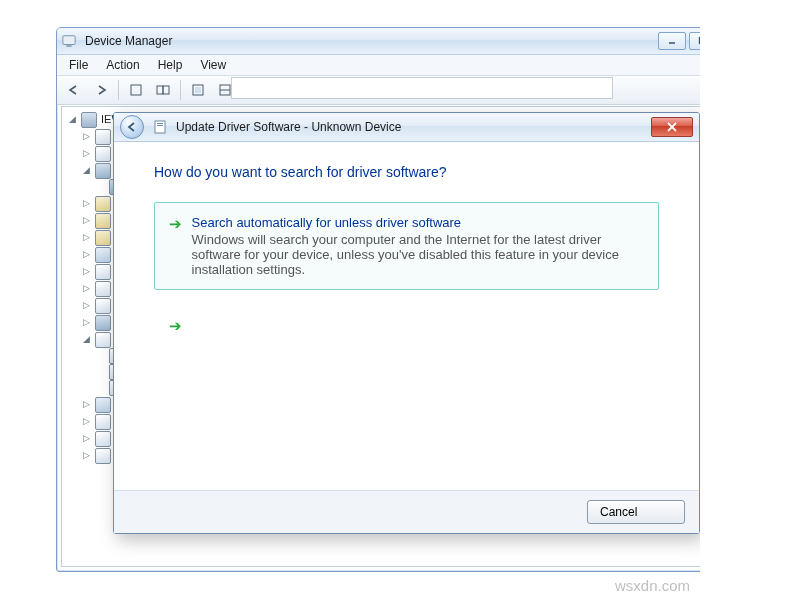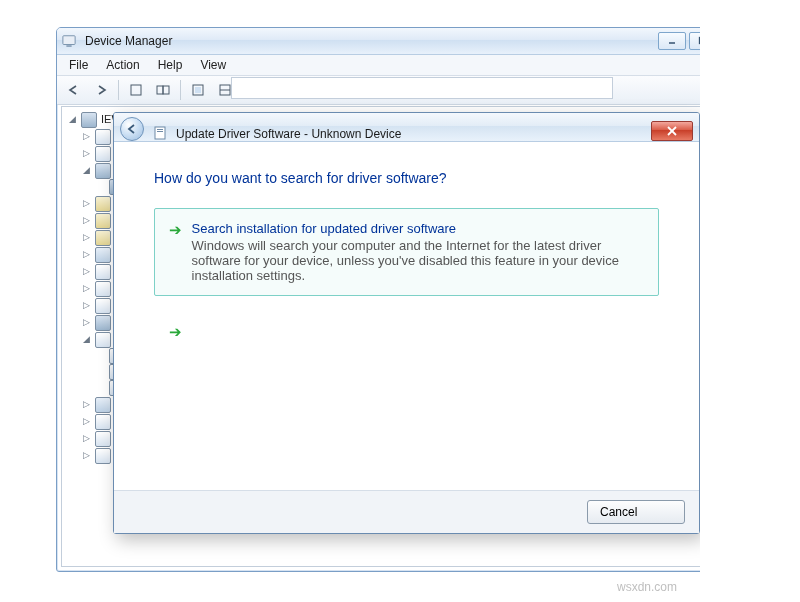--- a/index.html
+++ b/index.html
@@ -25,36 +25,36 @@
   .node{display:flex;align-items:center;gap:4px}
   .exp{width:9px;text-align:center;color:#6b7785;font-size:9px}
   .ticon{width:14px;height:14px;display:inline-block;border:1px solid #7c8fa3;background:linear-gradient(#fff,#d7e3f0);border-radius:2px}
   .ticon.mon{background:linear-gradient(#d7e3f0,#9db6ce)}
   .ticon.drv{background:linear-gradient(#f6f0d2,#e2d493)}
   .ticon.usb{background:linear-gradient(#e7eff8,#bcd0e4)}
   .child{margin-left:14px}
 
   
   .dlg{position:absolute;left:113px;top:112px;width:585px;height:420px;background:#fff;border:1px solid #6a8bb0;box-shadow:4px 6px 18px rgba(0,0,0,.25);border-radius:3px}
-  .dlg-title{height:28px;background:linear-gradient(#f4f8fd,#e3edf7 45%,#d4e3f2 46%,#e9f2fb);border-bottom:1px solid #b8cde3;display:flex;align-items:flex-end;padding:0 6px;gap:8px;border-radius:2px 2px 0 0}
+  .dlg-title{height:28px;background:linear-gradient(#f4f8fd,#e3edf7 45%,#d4e3f2 46%,#e9f2fb);border-bottom:1px solid #b8cde3;display:flex;align-items:center;padding:0 6px;gap:8px;border-radius:2px 2px 0 0}
   .back{width:22px;height:22px;border-radius:50%;background:radial-gradient(circle at 35% 30%,#fff,#cfe2f5 45%,#9cbde0);border:1px solid #6f94bb;display:flex;align-items:center;justify-content:center;color:#3a5a7a}
   .dlg-t{flex:1;color:#1a1a1a;font-size:12px}
   .dlg-close{width:40px;height:18px;border:1px solid #9a3b33;border-radius:2px;background:linear-gradient(#f3a79d,#d95b47 45%,#c83f29 46%,#e77a64);display:flex;align-items:center;justify-content:center;color:#fff;font-weight:bold}
-  .dlg-body{padding:28px 40px 0 40px}
+  .dlg-body{padding:22px 40px 0 40px}
   .heading{color:#003399;font-size:14px;margin-bottom:22px}
   .opt{padding:12px 16px 12px 14px;border:1px solid transparent;border-radius:2px;margin-bottom:14px}
   .opt.sel{border-color:#7dd1c7;background:#f5fcfb}
   .opt-row{display:flex;gap:10px}
   .arrow{color:#2aa83a;font-size:15px;line-height:18px}
   .opt-title{color:#003399;font-size:13px;margin-bottom:2px}
   .opt-desc{color:#555;font-size:13px;line-height:15px;max-width:430px}
   .dlg-footer{position:absolute;left:0;right:0;bottom:0;height:42px;border-top:1px solid #d6dee8;background:#f1f4f8;display:flex;align-items:center;justify-content:flex-end;padding:0 14px}
   .btn{min-width:72px;height:22px;border:1px solid #8a9aab;border-radius:3px;background:linear-gradient(#fdfdfe,#e6ebf1);font-size:12px;display:flex;align-items:center;padding:0 12px}
 
-  .watermark{position:absolute;right:23px;bottom:8px;font-size:12px;color:#bfbfbf}
+  .watermark{position:absolute;right:10px;bottom:8px;font-size:15px;color:#bfbfbf}
 </style>
 </head>
 <body>
 <div class="stage">
 
   <div class="win">
     <div class="titlebar">
       <span class="tb-icon">
         <svg width="14" height="14" viewBox="0 0 16 16">
             <rect x="1" y="2" width="14" height="10" rx="1" fill="#e8eef6" stroke="#6f8aa6"></rect>
@@ -262,21 +262,21 @@
         </div>
     </div>
 
     <div class="dlg-body">
       <div class="heading">How do you want to search for driver software?</div>
 
       <div class="opt sel">
         <div class="opt-row">
           <div class="arrow">➔</div>
           <div>
-            <div class="opt-title">Search installation for updated driver software</div>
+            <div class="opt-title">Search automatically for unless driver software</div>
             <div class="opt-desc">Windows will search your computer and the Internet for the latest driver software for your device, unless you've disabled this feature in your device installation settings.</div>
           </div>
         </div>
       </div>
 
       <div class="opt">
         <div class="opt-row">
           <div class="arrow">➔</div>
           <div>
           </div>

